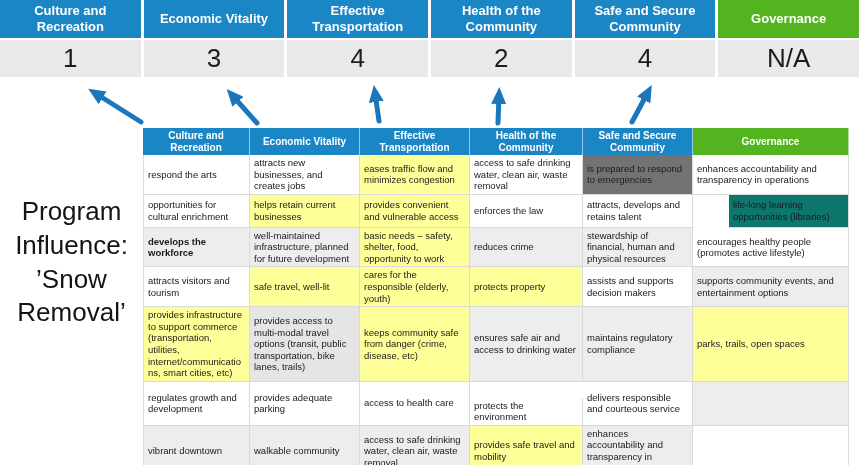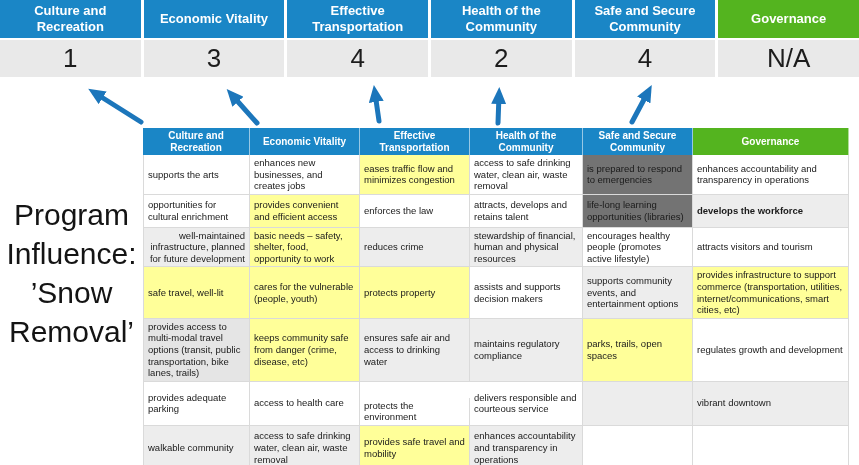--- a/index.html
+++ b/index.html
@@ -20,21 +20,21 @@
   }
   .sb-score{
     height:37px;display:flex;align-items:center;justify-content:center;
     font-size:26px;color:#1c1c1c;
   }
   
   .arrows{position:absolute;left:0;top:76px;width:859px;height:56px;}
   
   .title{
     position:absolute;left:1px;top:195px;width:141px;
-    text-align:center;font-size:30px;line-height:1.3;color:#141414;
+    text-align:center;font-size:26px;line-height:1.3;color:#141414;
   }
   
   .matrix{
     position:absolute;left:143px;top:128px;width:706px;
     display:grid;grid-template-columns:107px 110px 110px 113px 110px 156px;
     background:#ffffff;
   }
   .mx-head{
     color:#ffffff;font-weight:bold;font-size:10px;line-height:1.15;
     display:flex;align-items:center;justify-content:center;text-align:center;
@@ -85,40 +85,41 @@
 
 <div class="title">Program Influence: ’Snow Removal’</div>
 
 <div class="matrix" style="grid-template-rows: 27px minmax(36px, auto) minmax(33px, auto) minmax(36px, auto) minmax(28px, auto) minmax(62px, auto) minmax(28px, auto) minmax(45px, auto) minmax(38px, auto);">
     <div class="mx-head" style="background: rgb(26, 134, 198);">Culture and Recreation</div>
     <div class="mx-head" style="background: rgb(26, 134, 198);">Economic Vitality</div>
     <div class="mx-head" style="background: rgb(26, 134, 198);">Effective Transportation</div>
     <div class="mx-head" style="background: rgb(26, 134, 198);">Health of the Community</div>
     <div class="mx-head" style="background: rgb(26, 134, 198);">Safe and Secure Community</div>
     <div class="mx-head" style="background: rgb(84, 180, 31);">Governance</div>
-    <div class="mx-cell" style="background: rgb(255, 255, 255);">supports the arts</div>
-    <div class="mx-cell" style="background: rgb(255, 255, 255);">enhances new businesses, and creates jobs</div>
+    <div class="mx-cell" style="background: rgb(255, 255, 255);">respond the arts</div>
+    <div class="mx-cell" style="background: rgb(255, 255, 255);">attracts new businesses, and creates jobs</div>
     <div class="mx-cell" style="background: rgb(255, 255, 153);">eases traffic flow and minimizes congestion</div>
     <div class="mx-cell" style="background: rgb(255, 255, 255);">access to safe drinking water, clean air, waste removal</div>
     <div class="mx-cell" style="background: #737373;">is prepared to respond to emergencies</div>
     <div class="mx-cell" style="background: rgb(255, 255, 255);">enhances accountability and transparency in operations</div>
     <div class="mx-cell" style="background: rgb(255, 255, 255);">opportunities for cultural enrichment</div>
-    <div class="mx-cell" style="background: rgb(255, 255, 153);">provides convenient and efficient access</div>
+    <div class="mx-cell" style="background: rgb(255, 255, 153);">helps retain current businesses</div>
+    <div class="mx-cell" style="background: rgb(255, 255, 153);">provides convenient and vulnerable access</div>
     <div class="mx-cell" style="background: rgb(255, 255, 255);">enforces the law</div>
     <div class="mx-cell" style="background: rgb(255, 255, 255);">attracts, develops and retains talent</div>
-    <div class="mx-cell" style="background: #737373;">life-long learning opportunities (libraries)</div>
+    <div class="mx-cell" style="background: #0f766e; margin-left: 36px;">life-long learning opportunities (libraries)</div>
     <div class="mx-cell" style="background: rgb(237, 237, 237); font-weight: bold;">develops the workforce</div>
-    <div class="mx-cell" style="background: rgb(237, 237, 237); text-align: right;">well-maintained infrastructure, planned for future development</div>
+    <div class="mx-cell" style="background: rgb(237, 237, 237);">well-maintained infrastructure, planned for future development</div>
     <div class="mx-cell" style="background: rgb(255, 255, 153);">basic needs – safety, shelter, food, opportunity to work</div>
     <div class="mx-cell" style="background: rgb(237, 237, 237);">reduces crime</div>
     <div class="mx-cell" style="background: rgb(237, 237, 237);">stewardship of financial, human and physical resources</div>
     <div class="mx-cell" style="background: rgb(255, 255, 255);">encourages healthy people (promotes active lifestyle)</div>
     <div class="mx-cell" style="background: rgb(255, 255, 255);">attracts visitors and tourism</div>
     <div class="mx-cell" style="background: rgb(255, 255, 153);">safe travel, well-lit</div>
-    <div class="mx-cell" style="background: rgb(255, 255, 153);">cares for the vulnerable (people, youth)</div>
+    <div class="mx-cell" style="background: rgb(255, 255, 153);">cares for the responsible (elderly, youth)</div>
     <div class="mx-cell" style="background: rgb(255, 255, 153);">protects property</div>
     <div class="mx-cell" style="background: rgb(255, 255, 255);">assists and supports decision makers</div>
     <div class="mx-cell" style="background: rgb(237, 237, 237);">supports community events, and entertainment options</div>
     <div class="mx-cell" style="background: rgb(255, 255, 153);">provides infrastructure to support commerce (transportation, utilities, internet/communications, smart cities, etc)</div>
     <div class="mx-cell" style="background: #e5e5e5;">provides access to multi-modal travel options (transit, public transportation, bike lanes, trails)</div>
     <div class="mx-cell" style="background: rgb(255, 255, 153);">keeps community safe from danger (crime, disease, etc)</div>
     <div class="mx-cell" style="background: rgb(237, 237, 237);">ensures safe air and access to drinking water</div>
     <div class="mx-cell" style="background: rgb(237, 237, 237);">maintains regulatory compliance</div>
     <div class="mx-cell" style="background: rgb(255, 255, 153);">parks, trails, open spaces</div>
     <div class="mx-cell" style="background: rgb(255, 255, 255);">regulates growth and development</div>

